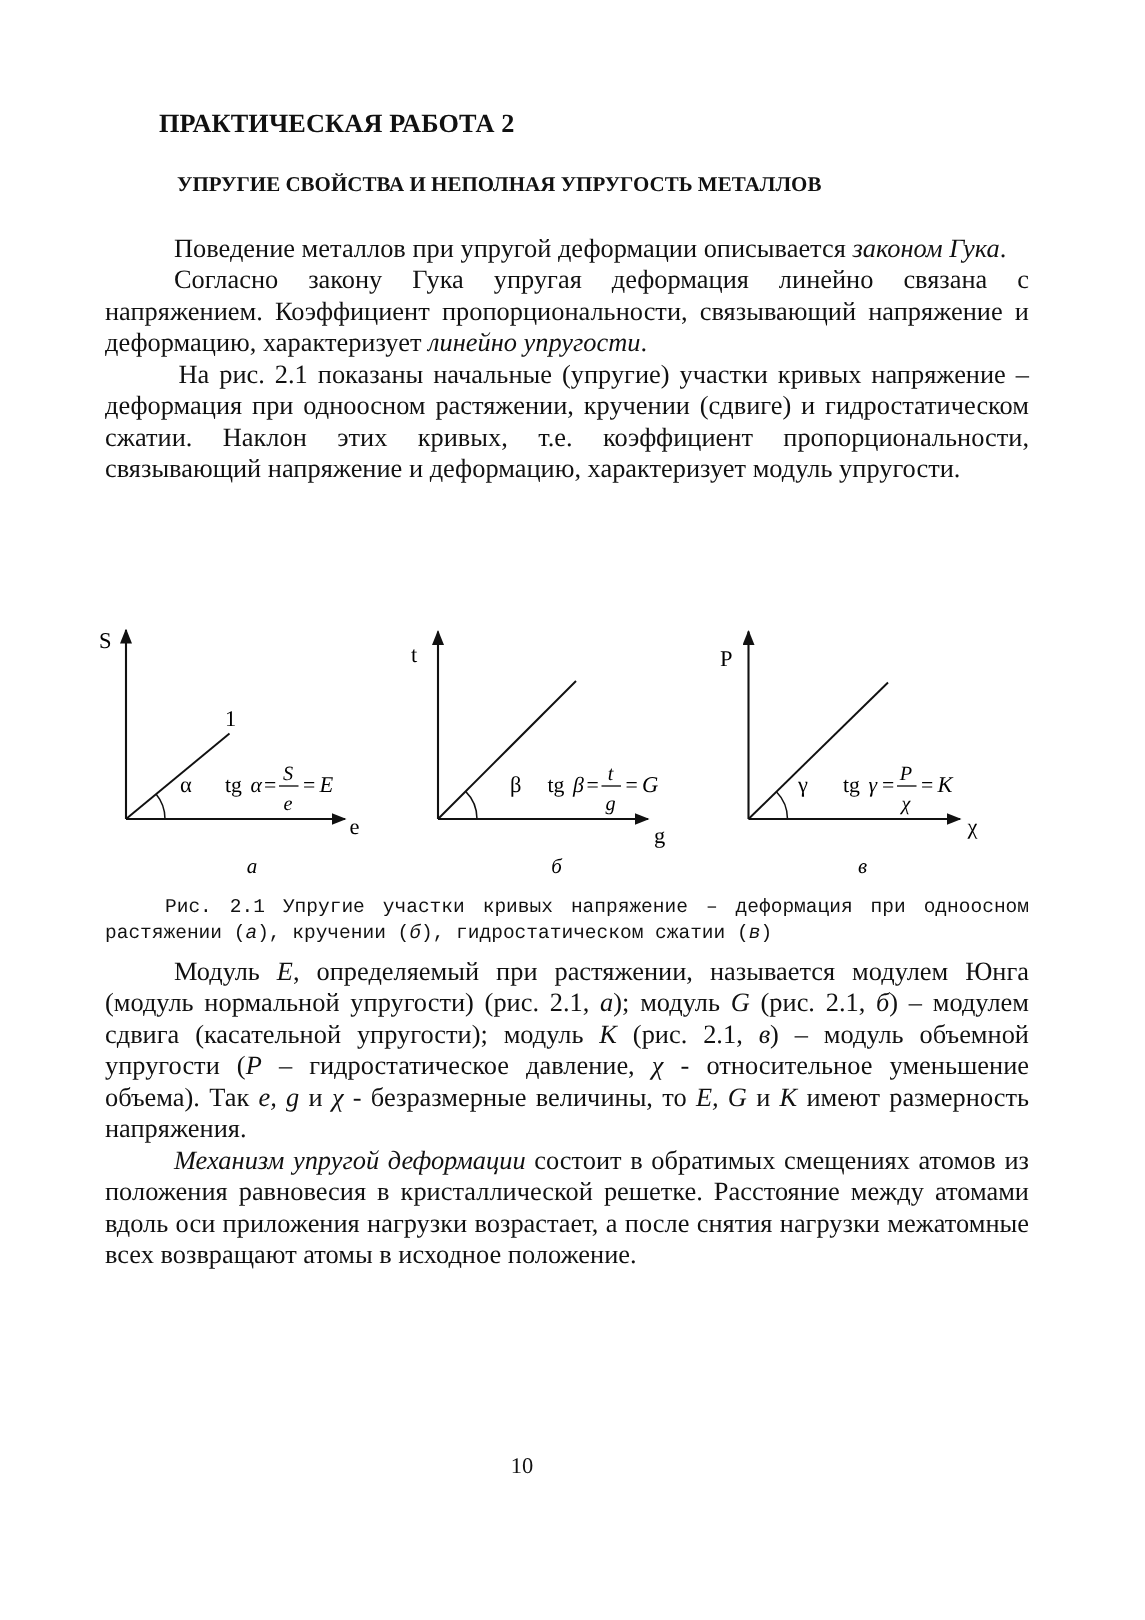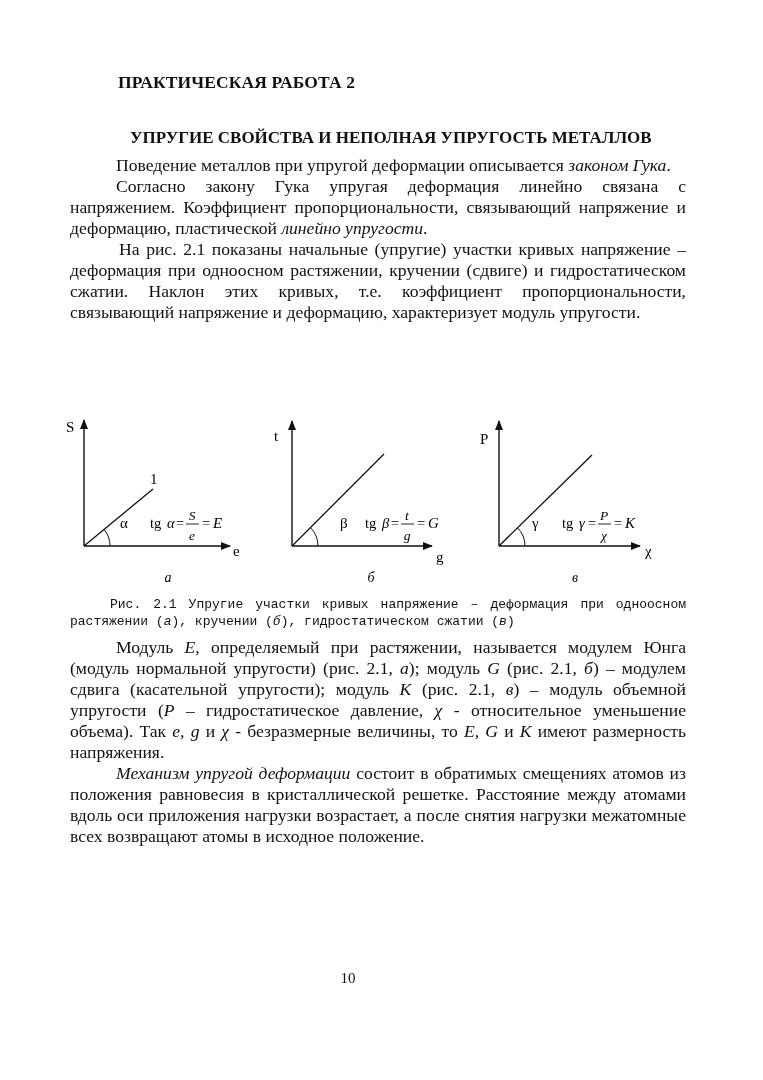--- a/index.html
+++ b/index.html
@@ -1,37 +1,37 @@
 <!DOCTYPE html>
 <html><head>
 <meta charset="utf-8">
 <style>
   html, body { margin: 0; padding: 0; background: #ffffff; }
   body { width: 763px; height: 1080px; position: relative; overflow: hidden;
          font-family: "Liberation Serif", "DejaVu Serif", serif; color: #111; }
-  .h1 { position: absolute; left: 118px; top: 72px; font-weight: bold; font-size: 17.5px; letter-spacing: 0.1px; margin: 0; }
-  .h2 { position: absolute; left: 118px; top: 116px; font-weight: bold; font-size: 17px; margin: 12px; font-family: Liberation Serif, serif; }
+  .h1 { position: absolute; left: 106px; top: 72px; font-weight: bold; font-size: 17.5px; letter-spacing: 0.1px; margin: 0; }
+  .h2 { position: absolute; left: 118px; top: 116px; font-weight: bold; font-size: 14px; margin: 0; font-family: Liberation Serif, serif; }
   .block { position: absolute; left: 70px; width: 616px; font-size: 17.6px; line-height: 21px; }
   .p { margin: 0; text-align: justify; text-indent: 46px; }
   .p.noindent-extra { text-indent: 49px; }
   .fig { position: absolute; left: 0; top: 410px; width: 763px; height: 180px; }
   .fig svg { position: absolute; left: 0; top: 0; }
   .caption { position: absolute; left: 70px; width: 616px; top: 596px; font-size: 13px; line-height: 17px; text-align: justify; text-indent: 40px; font-family: Liberation Mono, monospace; }
   .pagenum { position: absolute; left: 0; width: 696px; top: 970px; text-align: center; font-size: 15px; }
   i { font-style: italic; }
 </style>
 </head>
 <body>
 
 <h1 class="h1">ПРАКТИЧЕСКАЯ РАБОТА 2</h1>
 <h2 class="h2">УПРУГИЕ СВОЙСТВА И НЕПОЛНАЯ УПРУГОСТЬ МЕТАЛЛОВ</h2>
 
 <div class="block" style="top:155px;">
   <p class="p"><span>Поведение металлов при упругой деформации описывается </span><i>законом Гука</i><span>.</span></p>
-  <p class="p"><span>Согласно закону Гука упругая деформация линейно связана с напряжением. Коэффициент пропорциональности, связывающий напряжение и деформацию, пластической </span><i>линейно упругости</i><span>.</span></p>
+  <p class="p"><span>Согласно закону Гука упругая деформация линейно связана с напряжением. Коэффициент пропорциональности, связывающий напряжение и деформацию, характеризует </span><i>линейно упругости</i><span>.</span></p>
   <p class="p noindent-extra">На рис. 2.1 показаны начальные (упругие) участки кривых напряжение – деформация при одноосном растяжении, кручении (сдвиге) и гидростатическом сжатии. Наклон этих кривых, т.е. коэффициент пропорциональности, связывающий напряжение и деформацию, характеризует модуль упругости.</p>
 </div>
 
 <div class="fig">
   <svg id="figsvg" width="763" height="180" viewBox="0 410 763 180">
     <defs>
       <marker id="arr" markerWidth="10" markerHeight="8" refX="9" refY="4" orient="auto" markerUnits="userSpaceOnUse">
         <path d="M0,0 L10,4 L0,8 z" fill="#111"></path>
       </marker>
     </defs>

